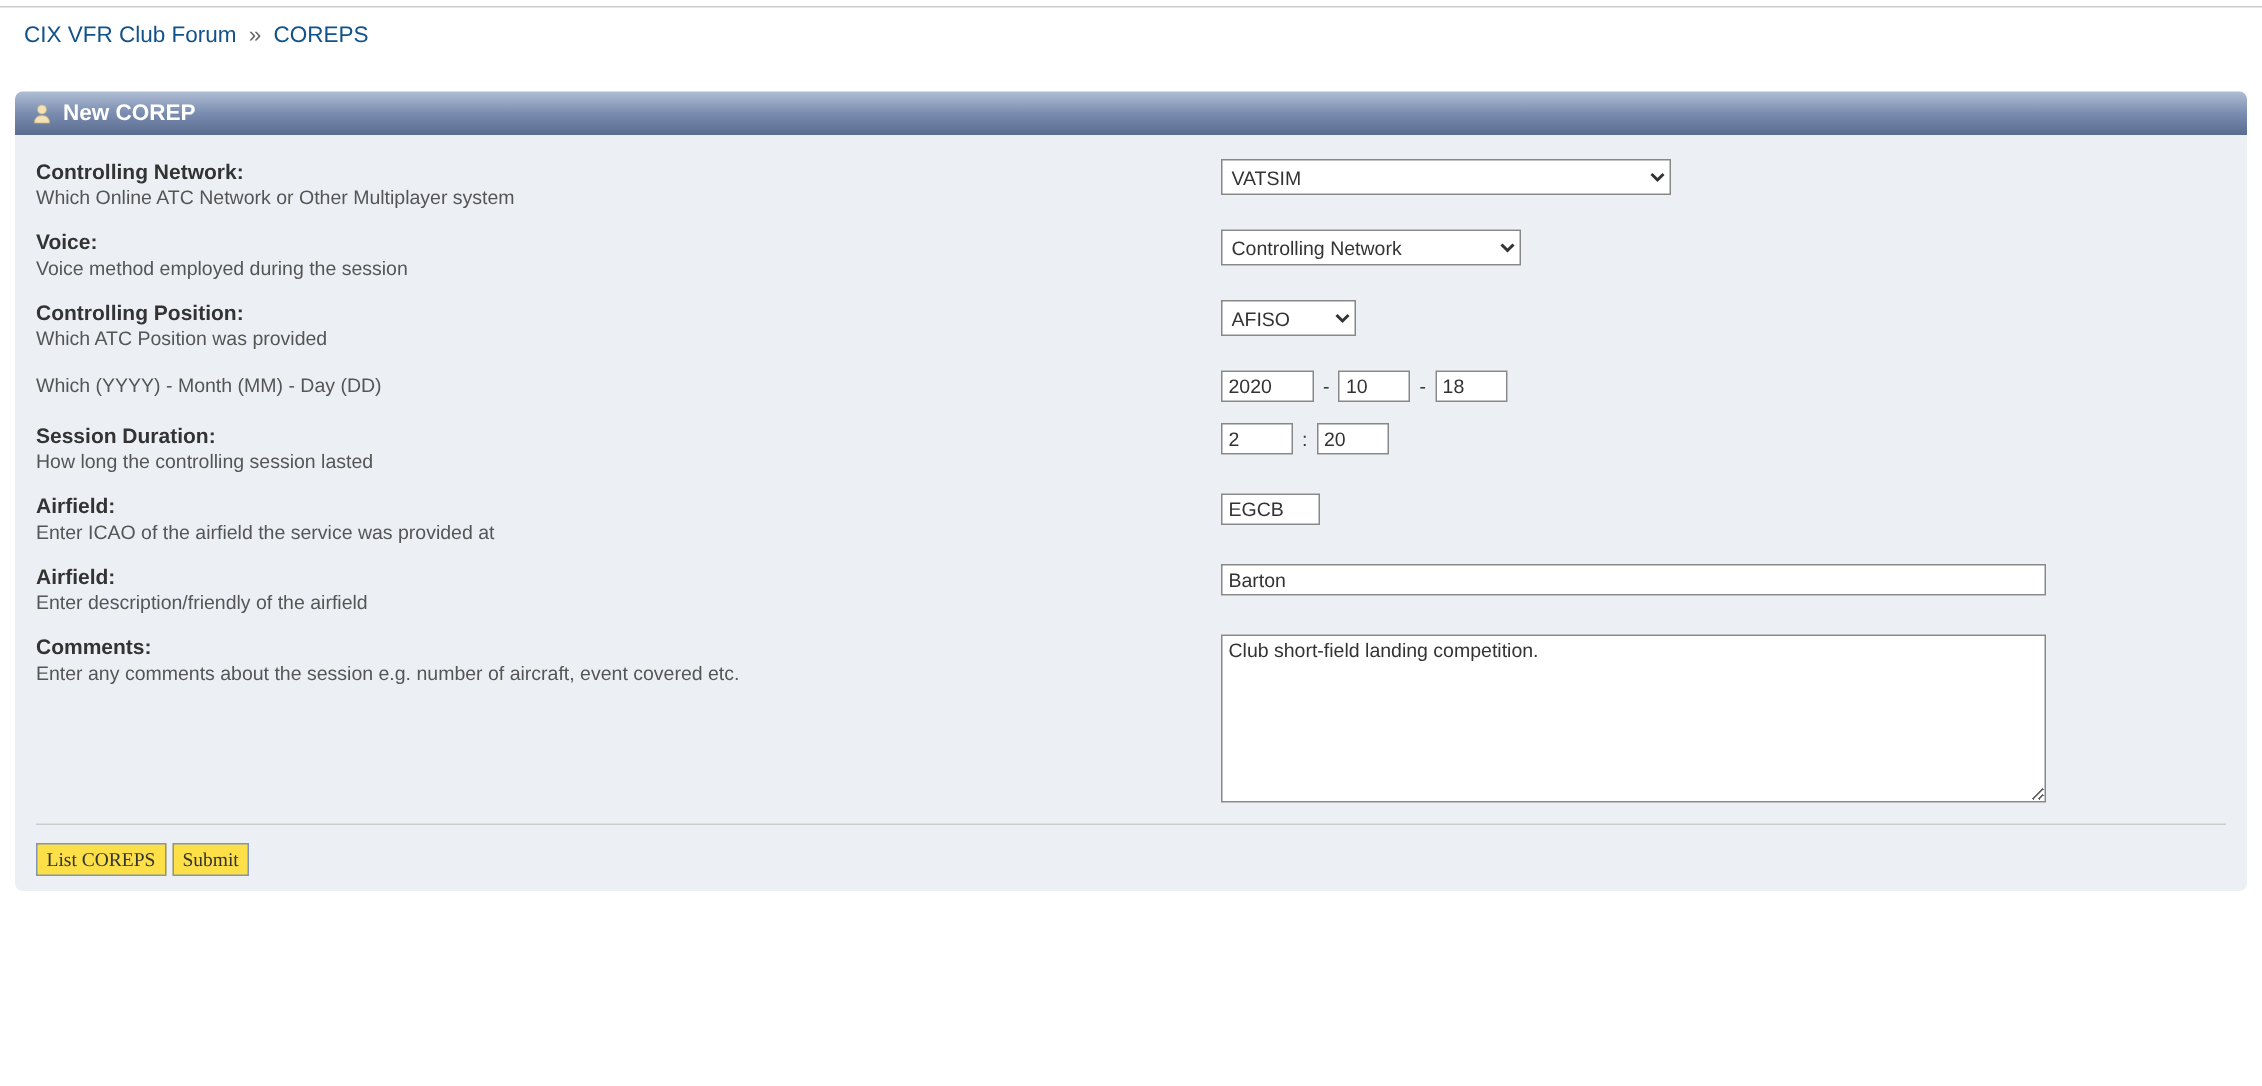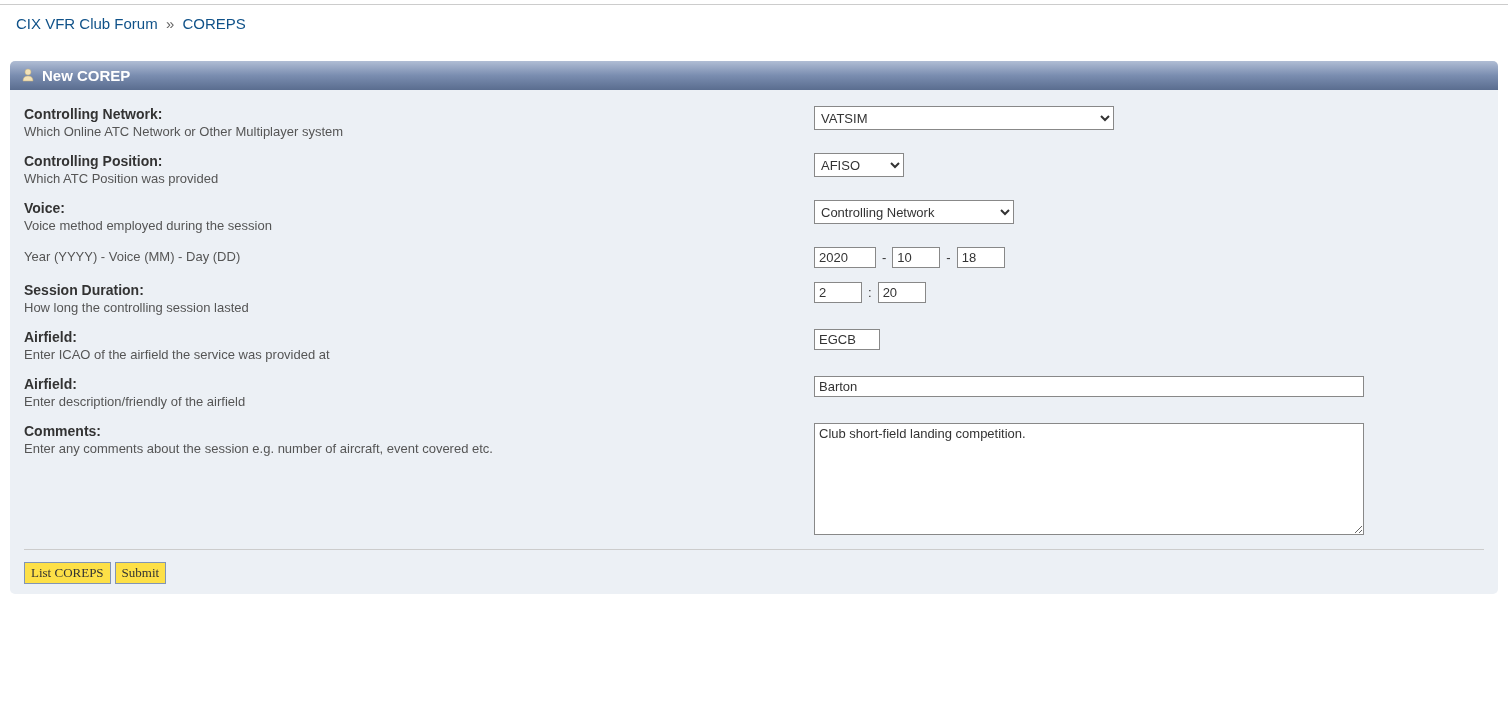--- a/index.html
+++ b/index.html
@@ -32,21 +32,21 @@
       margin: 0 10px;
     }
     .panel-header {
       background: linear-gradient(to bottom, #b0bdd4 0%, #7a8db0 50%, #5a6d8f 100%);
       color: #fff;
       font-weight: bold;
       font-size: 15px;
       padding: 6px 10px;
       border-radius: 5px 5px 0 0;
       display: flex;
-      align-items: flex-start;
+      align-items: flex-end;
     }
     .panel-header .icon {
       width: 16px;
       height: 16px;
       margin-right: 6px;
       display: inline-flex;
       align-items: center;
       justify-content: center;
     }
     .panel-body {
@@ -151,45 +151,45 @@
       </div>
       <div class="form-control">
         <select class="select-network">
           <option>VATSIM</option>
         </select>
       </div>
     </div>
 
     <div class="form-row">
       <div class="form-label">
+        <div class="lbl">Voice:</div>
+        <div class="desc">Voice method employed during the session</div>
+      </div>
+      <div class="form-control">
+        <select class="select-voice">
+          <option>Controlling Network</option>
+        </select>
+      </div>
+    </div>
+
+    <div class="form-row">
+      <div class="form-label">
         <div class="lbl">Controlling Position:</div>
         <div class="desc">Which ATC Position was provided</div>
       </div>
       <div class="form-control">
         <select class="select-position">
           <option>AFISO</option>
         </select>
       </div>
     </div>
 
     <div class="form-row">
       <div class="form-label">
-        <div class="lbl">Voice:</div>
-        <div class="desc">Voice method employed during the session</div>
-      </div>
-      <div class="form-control">
-        <select class="select-voice">
-          <option>Controlling Network</option>
-        </select>
-      </div>
-    </div>
-
-    <div class="form-row">
-      <div class="form-label">
-        <div class="desc">Year (YYYY) - Voice (MM) - Day (DD)</div>
+        <div class="desc">Which (YYYY) - Month (MM) - Day (DD)</div>
       </div>
       <div class="form-control">
         <input type="text" class="input-year" value="2020" style="">
         <span class="sep-dash">-</span>
         <input type="text" class="input-mm" value="10" style="">
         <span class="sep-dash">-</span>
         <input type="text" class="input-dd" value="18" style="">
       </div>
     </div>
 

